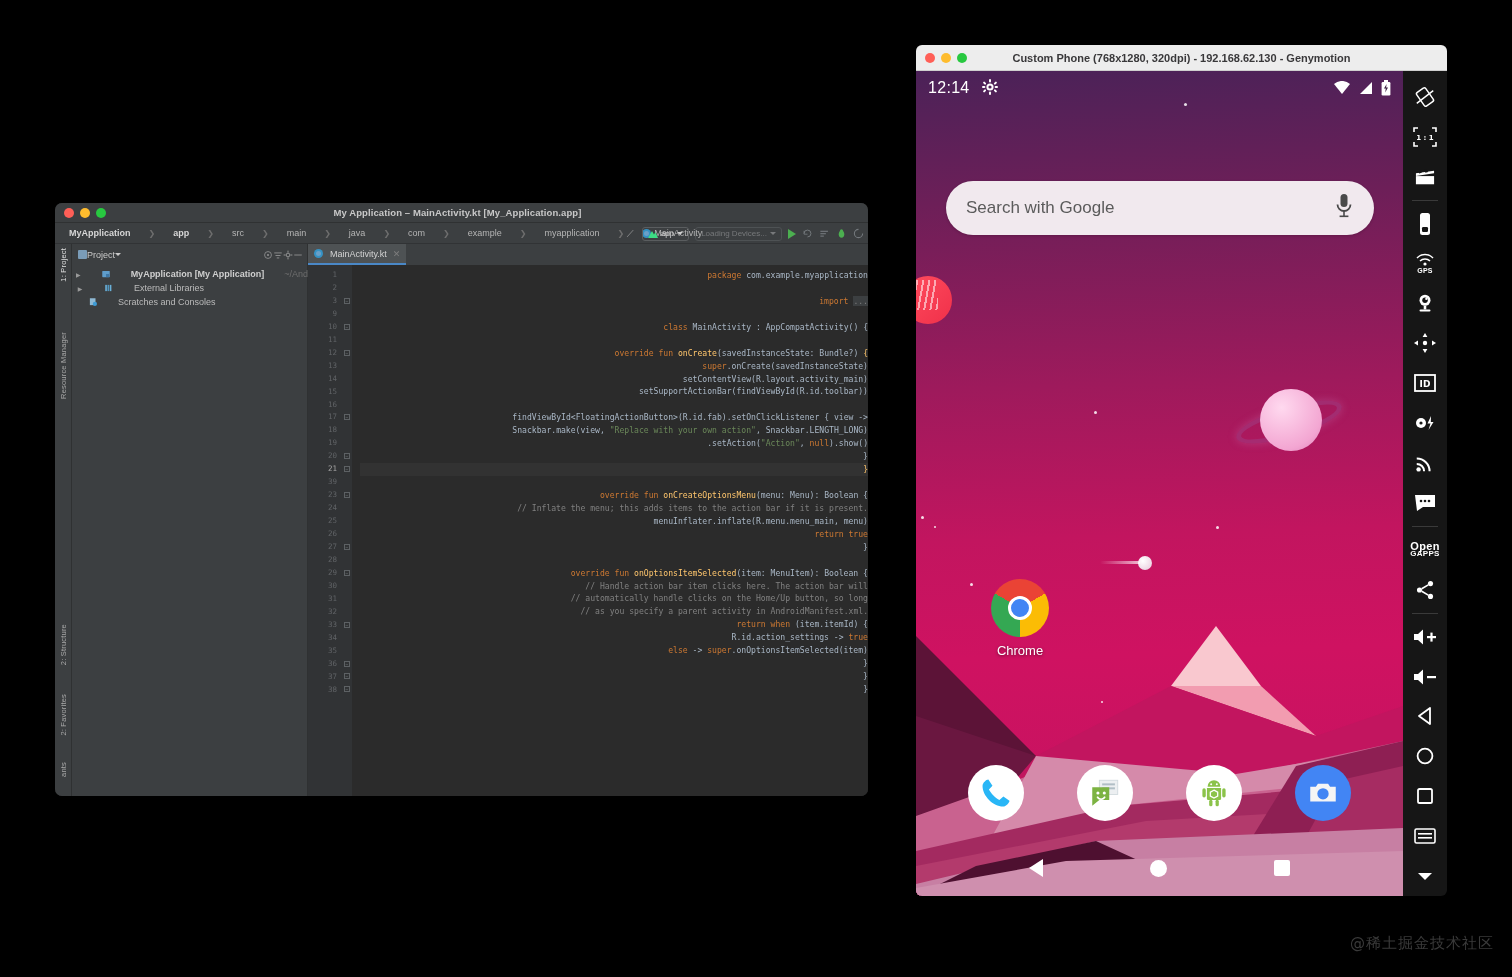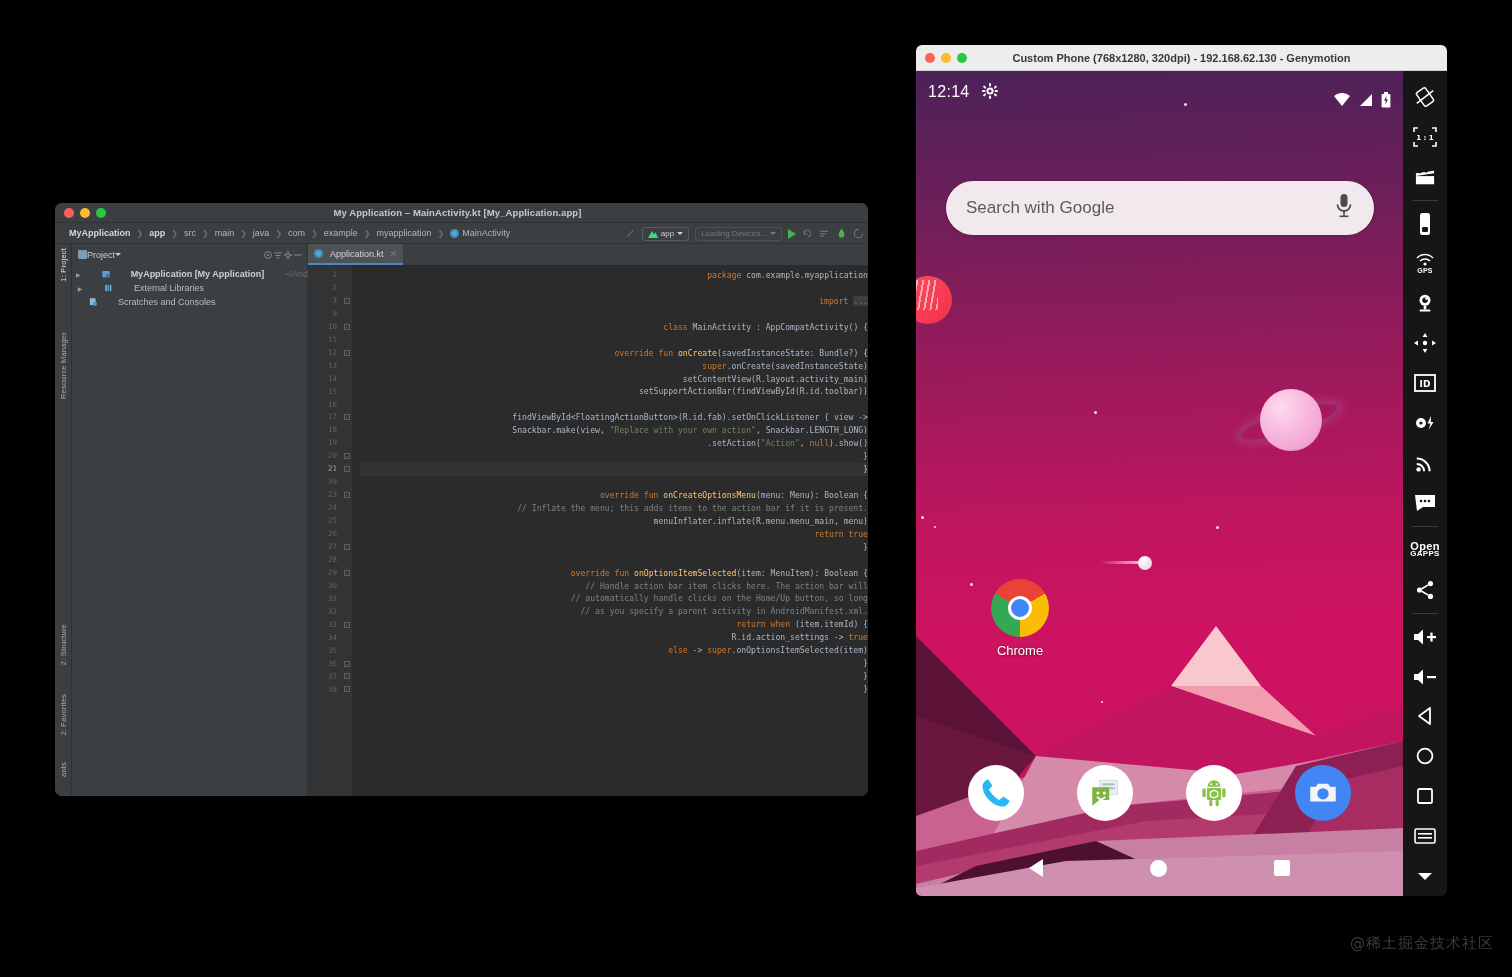--- a/index.html
+++ b/index.html
@@ -19,21 +19,21 @@
   .traffic{ display:flex; gap:6px; margin-left:9px; }
   .tl{ width:10px; height:10px; border-radius:50%; }
   .tl.r{ background:#ff5f57; } .tl.y{ background:#febc2e; } .tl.g{ background:#28c840; }
   #ide-title{
     position:absolute; left:0; right:8px; text-align:center;
     font-size:9.5px; color:#c8c8c8; font-weight:bold; letter-spacing:.1px;
     pointer-events:none;
   }
   #ide-breadcrumbbar{
     height:21px; background:#3c3f41; display:flex; align-items:center;
-    padding-left:8px; font-size:9px; color:#b5b5b5; gap:0px;
+    padding-left:8px; font-size:9px; color:#b5b5b5; gap:12px;
     border-bottom:1px solid #313335; position:relative;
   }
   .crumb{ padding:0 6px; white-space:nowrap; }
   .crumb.b{ font-weight:bold; color:#d6d6d6; }
   .crumb-sep{ color:#6e6e6e; font-size:8px; }
   .crumb-ico{
     display:inline-block; width:9px; height:9px; border-radius:50%;
     background:#3592c4; margin-right:3px; vertical-align:-1px; position:relative;
   }
   .crumb-ico::after{
@@ -154,22 +154,22 @@
   #comet{ position:absolute; left:222px; top:485px; width:14px;height:14px;border-radius:50%;
     background:radial-gradient(circle at 35% 35%,#fff,#e7c6da); }
   #comet::after{ content:""; position:absolute; right:12px; top:5px; width:40px; height:3px;
     background:linear-gradient(to left, rgba(255,255,255,.7), rgba(255,255,255,0)); border-radius:3px; }
 
   
   #landscape{ position:absolute; left:0; right:0; bottom:0; height:330px; }
 
   
   #status-bar{
-    position:absolute; left:0; right:0; top:12px; height:34px;
-    display:flex; padding:0 12px; color:#fff; z-index:5;
+    position:absolute; left:0; right:0; top:0; height:34px;
+    display:flex; align-items:center; padding:0 12px; color:#fff; z-index:5;
   }
   #clock{ font-size:16px; font-weight:500; letter-spacing:.3px; }
   #status-gear{ margin-left:12px; font-size:14px; }
   #status-right{ margin-left:auto; display:flex; align-items:center; gap:7px; }
 
   
   #search-pill{
     position:absolute; left:30px; top:110px; width:428px; height:54px;
     background:#f1e9ee; border-radius:27px; display:flex; align-items:center;
     padding:0 20px; z-index:5; box-shadow:0 1px 3px rgba(0,0,0,.18);
@@ -352,21 +352,21 @@
           </svg>
           <span>Scratches and Consoles</span>
         </div>
       </div>
     </div>
 
     <div id="editor-area">
       <div id="tabbar">
         <div id="tab-main">
           <span class="crumb-ico"></span>
-          <span>Application.kt</span>
+          <span>MainActivity.kt</span>
           <span class="tab-x">✕</span>
         </div>
       </div>
       <div id="code-wrap">
         <div id="gutter">
             <div style="padding-right: 5px;">1</div>
             <div style="padding-right: 5px;">2</div>
             <div style="padding-right: 5px;">3</div>
             <div style="padding-right: 5px;">9</div>
             <div style="padding-right: 5px;">10</div>

